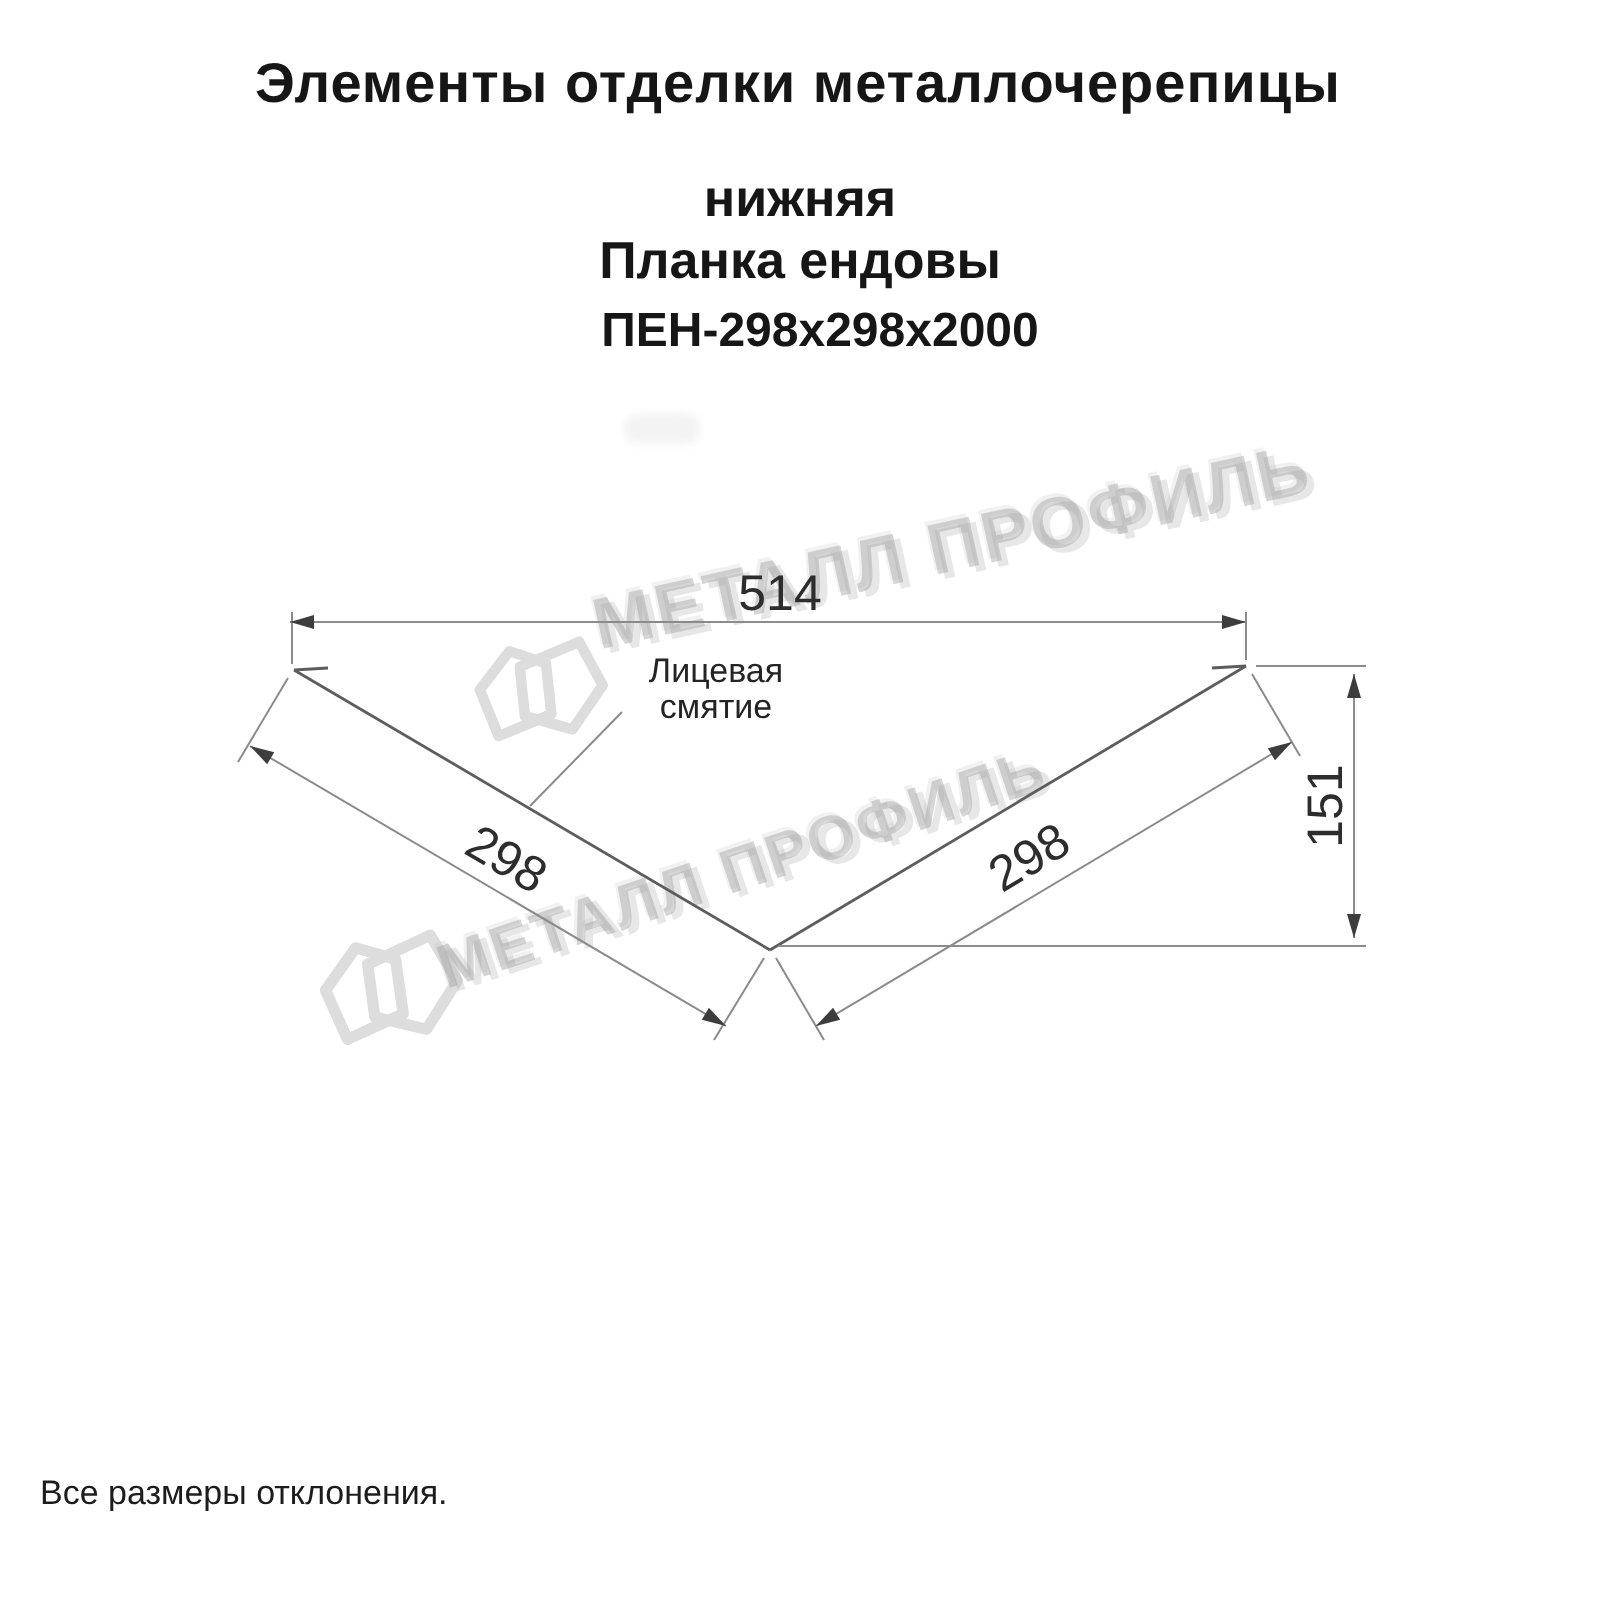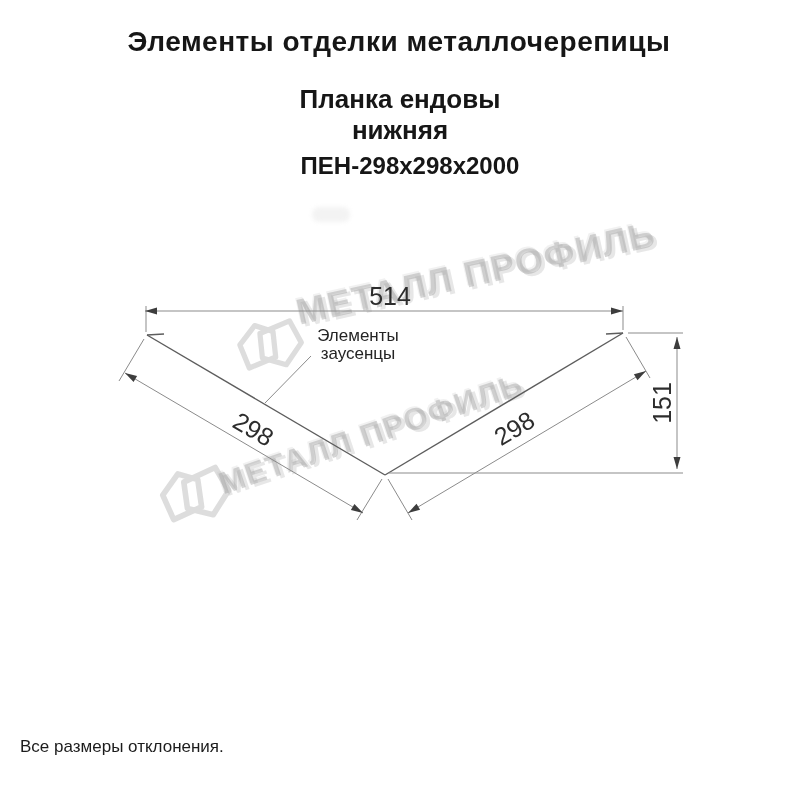--- a/index.html
+++ b/index.html
@@ -56,22 +56,22 @@
 <svg class="abs wm-logo wm-logo-b" width="80" height="66" viewBox="0 0 82 70">
   <g fill="none" stroke="#c9c9c9" stroke-width="6" stroke-linejoin="round">
     <path d="M7,30 L28,12 L47,23 L44,52 L12,58 Z"></path>
     <path d="M32,22 L68,15 L76,42 L54,63 L29,50 Z"></path>
   </g>
 </svg>
 <div class="abs wm-text wm-b">МЕТАЛЛ ПРОФИЛЬ</div>
 
 <h1 class="abs title">Элементы отделки металлочерепицы</h1>
 <div class="abs subtitle">
+  <div>нижняя</div>
   <div>Планка ендовы</div>
-  <div>нижняя</div>
 </div>
 <div class="abs code">ПЕН-298х298х2000</div>
 
 <svg class="abs diagram" viewBox="0 0 800 800" width="800" height="800">
   <defs>
     <marker id="arrE" markerWidth="15" markerHeight="9" refX="13" refY="4.5" orient="auto" markerUnits="userSpaceOnUse">
       <path d="M1,1 L13,4.5 L1,8 Z" fill="#3d3d3d"></path>
     </marker>
     <marker id="arrS" markerWidth="15" markerHeight="9" refX="13" refY="4.5" orient="auto-start-reverse" markerUnits="userSpaceOnUse">
       <path d="M1,1 L13,4.5 L1,8 Z" fill="#3d3d3d"></path>
@@ -99,19 +99,19 @@
   <line class="thin-line" x1="646" y1="371" x2="408" y2="513" marker-start="url(#arrS)" marker-end="url(#arrE)"></line>
   <line class="thin-line" x1="677" y1="337" x2="677" y2="469" marker-start="url(#arrS)" marker-end="url(#arrE)"></line>
 
   <text class="dim-text" x="390" y="305" text-anchor="middle">514</text>
   <text class="dim-text" transform="translate(246,442) rotate(30.5)" x="0" y="-6" text-anchor="middle">298</text>
   <text class="dim-text" transform="translate(522,441) rotate(-31)" x="0" y="-6" text-anchor="middle">298</text>
   <text class="dim-text" transform="translate(671,403) rotate(-90)" x="0" y="0" text-anchor="middle">151</text>
 </svg>
 
 <div class="abs face-label">
-  <div>Элементы</div>
-  <div>заусенцы</div>
+  <div>Лицевая</div>
+  <div>смятие</div>
 </div>
 
 <div class="abs footer">
   <div>Все размеры отклонения.</div>
 </div>
 
 </body></html>

